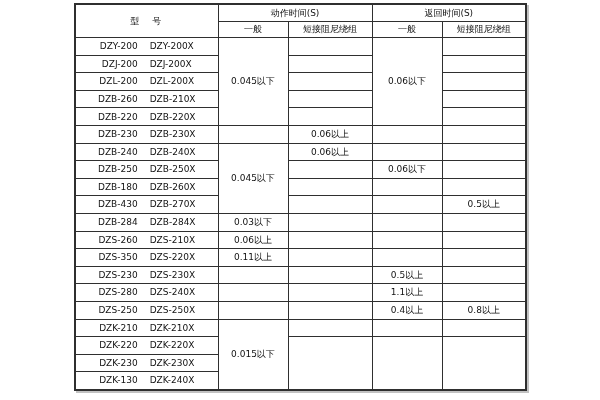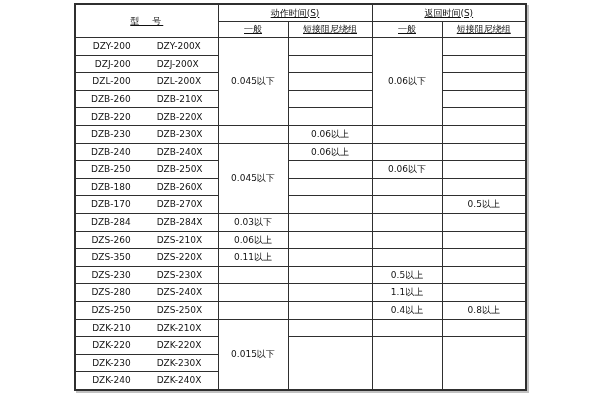--- a/index.html
+++ b/index.html
@@ -33,23 +33,23 @@
     font-size: 9px;
     font-weight: normal;
     color: #111111;
     text-align: center;
     vertical-align: middle;
     padding: 0;
     line-height: 1.15;
     white-space: nowrap;
     overflow: hidden;
   }
-  table.spec thead th { height: 15.5px; text-decoration: underline; }
+  table.spec thead th { height: 15.5px; }
   table.spec tbody td { height: 16.6px; }
-  td.model span { display: inline-block; margin: 0 13px; }
+  td.model span { display: inline-block; margin: 0 6px; }
   th.model-hdr { letter-spacing: 2px; }
 </style>
 </head>
 <body>
 
 <div class="stage">
   <table class="spec">
     <colgroup>
       <col style="width:143px">
       <col style="width:70px">
@@ -118,21 +118,21 @@
           <td>0.06以下</td>
           <td></td>
         </tr>
         <tr>
           <td class="model"><span>DZB-180</span><span>DZB-260X</span></td>
           <td></td>
           <td></td>
           <td></td>
         </tr>
         <tr>
-          <td class="model"><span>DZB-170</span><span>DZB-270X</span></td>
+          <td class="model"><span>DZB-430</span><span>DZB-270X</span></td>
           <td></td>
           <td></td>
           <td>0.5以上</td>
         </tr>
         <tr>
           <td class="model"><span>DZB-284</span><span>DZB-284X</span></td>
           <td>0.03以下</td>
           <td></td>
           <td></td>
           <td></td>
@@ -182,17 +182,17 @@
         <tr>
           <td class="model"><span>DZK-220</span><span>DZK-220X</span></td>
           <td rowspan="3"></td>
           <td rowspan="3"></td>
           <td rowspan="3"></td>
         </tr>
         <tr>
           <td class="model"><span>DZK-230</span><span>DZK-230X</span></td>
         </tr>
         <tr>
-          <td class="model"><span>DZK-240</span><span>DZK-240X</span></td>
+          <td class="model"><span>DZK-130</span><span>DZK-240X</span></td>
         </tr>
       </tbody>
   </table>
 </div>
 
 </body></html>

